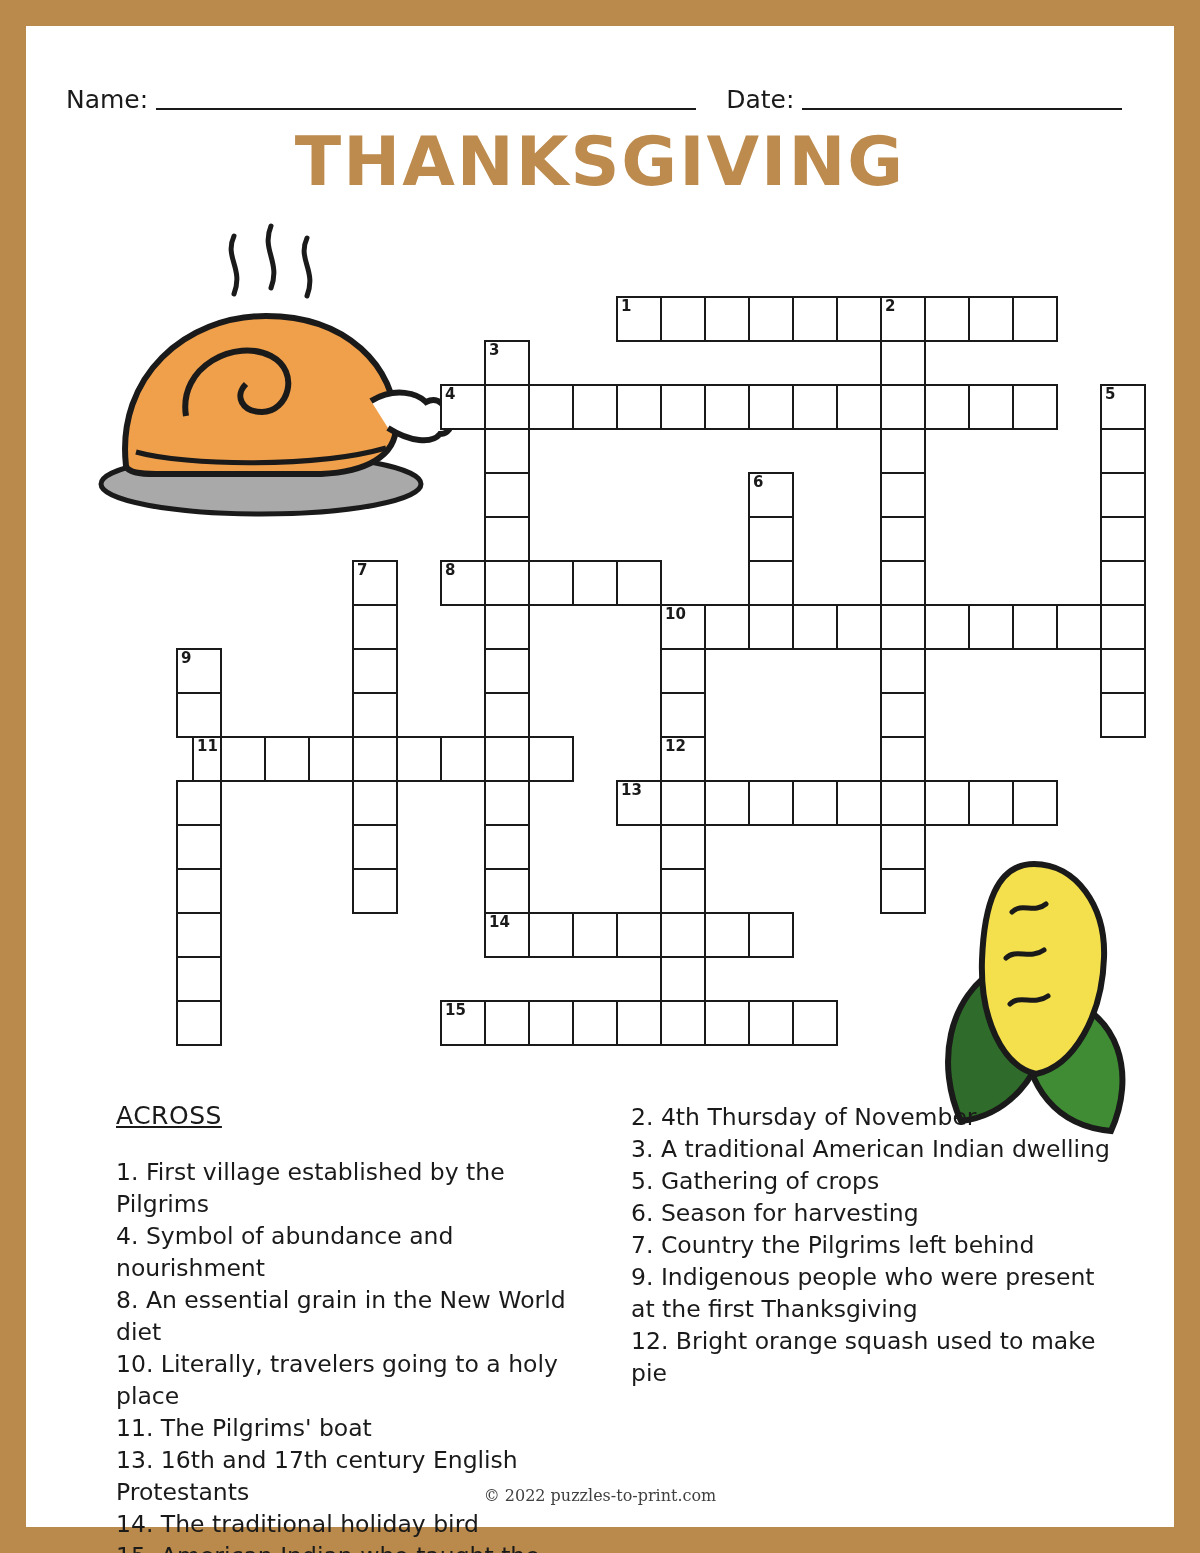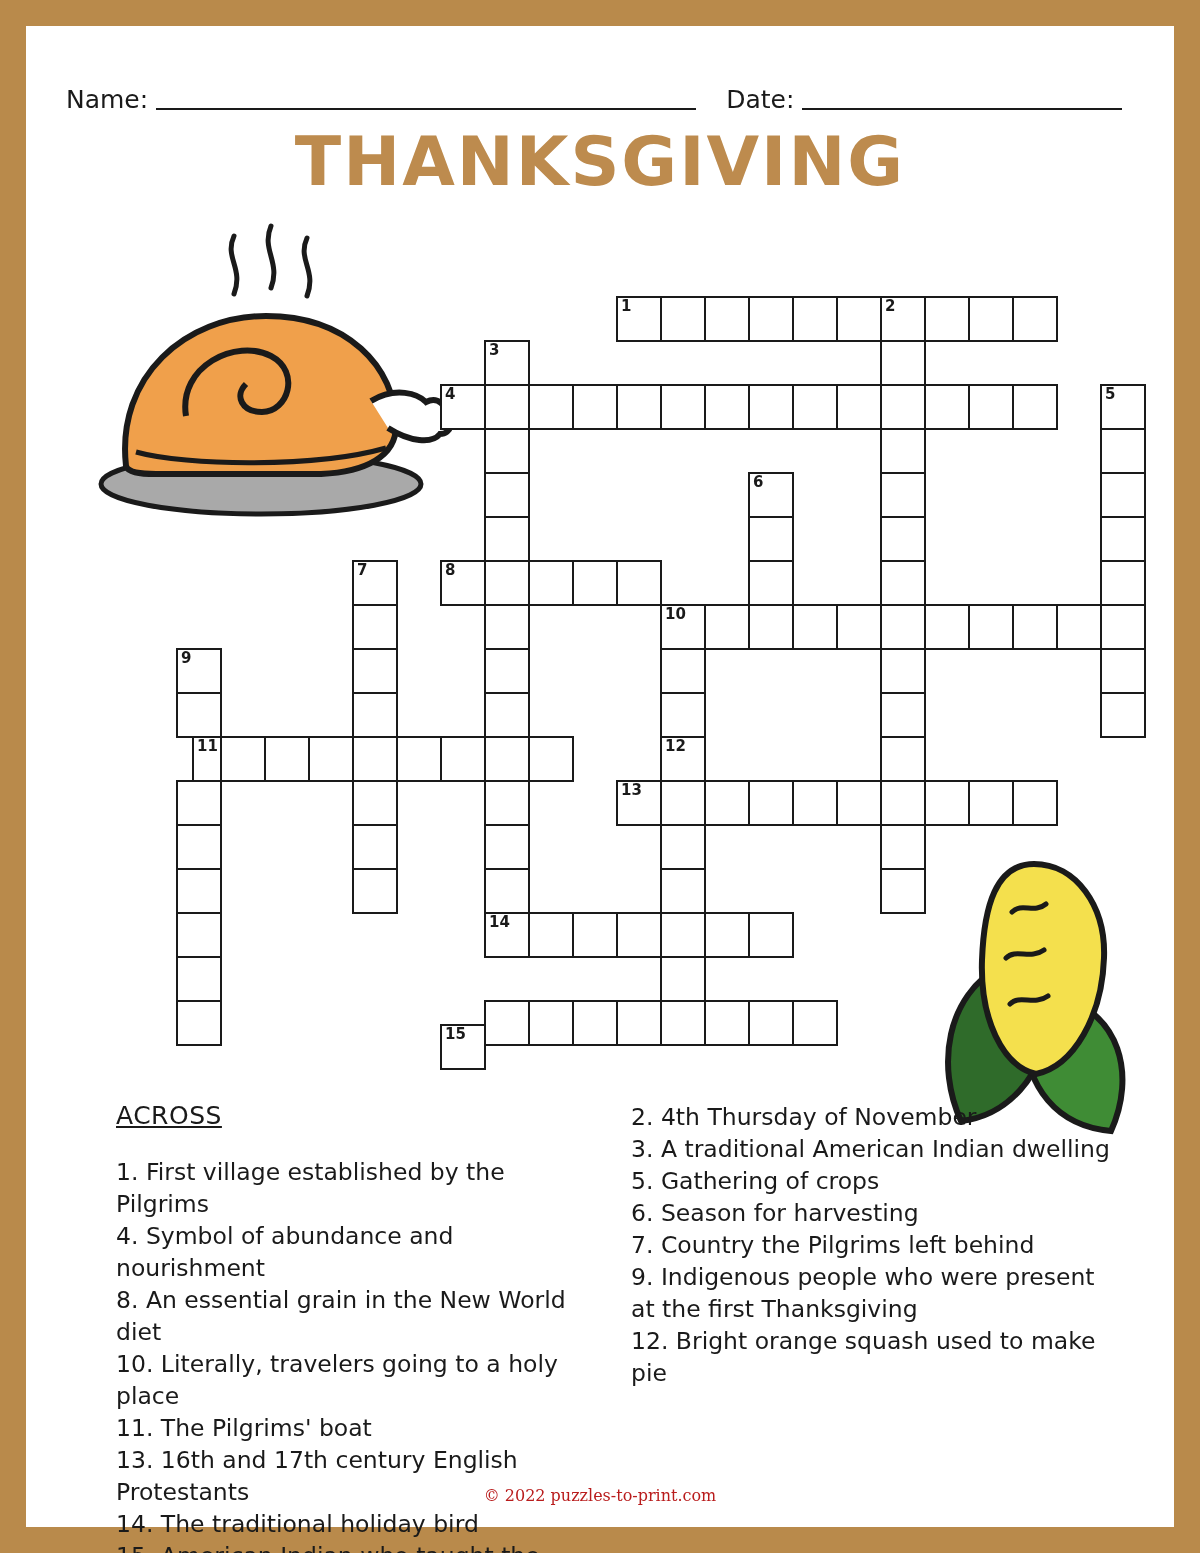--- a/index.html
+++ b/index.html
@@ -127,21 +127,21 @@
   }
 
   .footer {
     position: absolute;
     left: 0;
     bottom: 22px;
     width: 1148px;
     text-align: center;
     font-family: "DejaVu Serif", serif;
     font-size: 16px;
-    color: #b91c1c;
+    color: #404040;
   }
 
   
   #turkey-art { position: absolute; left: 40px; top: 190px; }
   #corn-art   { position: absolute; left: 880px; top: 820px; }
 </style>
 </head>
 <body>
 
 <div class="page">
@@ -319,21 +319,21 @@
       </div>
       <div class="cell" style="left: 352px; top: 616px;"></div>
       <div class="cell" style="left: 396px; top: 616px;"></div>
       <div class="cell" style="left: 440px; top: 616px;"></div>
       <div class="cell" style="left: 484px; top: 616px;"></div>
       <div class="cell" style="left: 528px; top: 616px;"></div>
       <div class="cell" style="left: 572px; top: 616px;"></div>
       <div class="cell" style="left: 0px; top: 660px;"></div>
       <div class="cell" style="left: 484px; top: 660px;"></div>
       <div class="cell" style="left: 0px; top: 704px;"></div>
-      <div class="cell" style="left: 264px; top: 704px; margin-top: 24px;">
+      <div class="cell" style="left: 264px; top: 704px;">
         <span class="num">15</span>
       </div>
       <div class="cell" style="left: 308px; top: 704px;"></div>
       <div class="cell" style="left: 352px; top: 704px;"></div>
       <div class="cell" style="left: 396px; top: 704px;"></div>
       <div class="cell" style="left: 440px; top: 704px;"></div>
       <div class="cell" style="left: 484px; top: 704px;"></div>
       <div class="cell" style="left: 528px; top: 704px;"></div>
       <div class="cell" style="left: 572px; top: 704px;"></div>
       <div class="cell" style="left: 616px; top: 704px;"></div>

